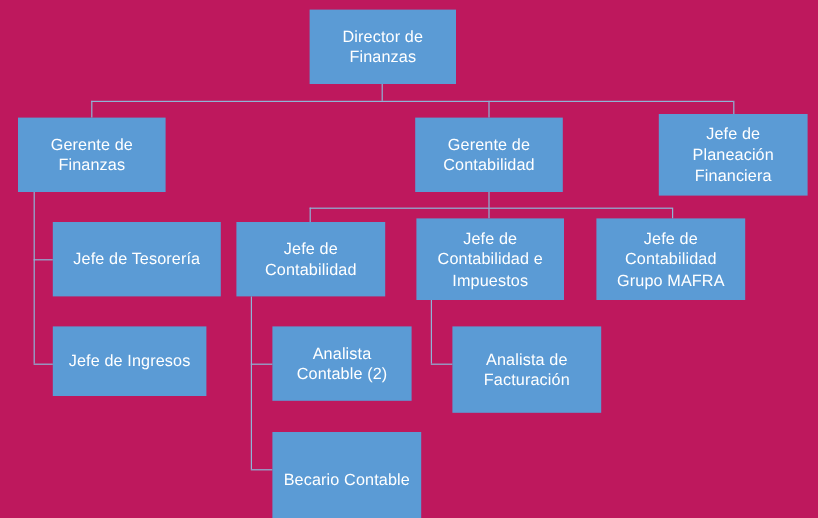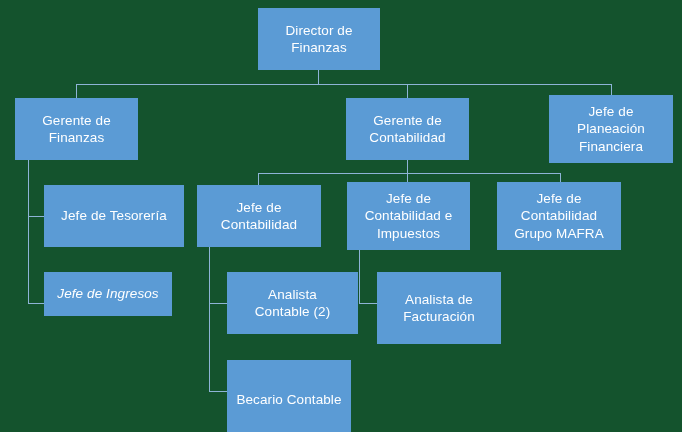--- a/index.html
+++ b/index.html
@@ -4,21 +4,21 @@
 <style>
   html, body {
     margin: 0;
     padding: 0;
     background: #ffffff;
   }
   #chart-canvas {
     position: relative;
     width: 682px;
     height: 432px;
-    background: #14532d;
+    background: #be185d;
     overflow: hidden;
     font-family: "Liberation Sans", sans-serif;
   }
   .node {
     position: absolute;
     box-sizing: border-box;
     background: #5B9BD5;
     color: #ffffff;
     display: flex;
     align-items: center;
@@ -75,34 +75,34 @@
 
   <div class="node" style="left:346px; top:98px; width:123px; height:62px;">Gerente de
 Contabilidad</div>
 
   <div class="node" style="left:549px; top:95px; width:124px; height:68px;">Jefe de
 Planeación
 Financiera</div>
 
   <div class="node" style="left:44px; top:185px; width:140px; height:62px;">Jefe de Tesorería</div>
 
-  <div class="node" style="left:44px; top:272px; width:128px; height:44px;font-style:italic;">Jefe de Ingresos</div>
+  <div class="node" style="left:44px; top:272px; width:128px; height:58px;">Jefe de Ingresos</div>
 
   <div class="node" style="left:197px; top:185px; width:124px; height:62px;">Jefe de
 Contabilidad</div>
 
   <div class="node" style="left:347px; top:182px; width:123px; height:68px;">Jefe de
 Contabilidad e
 Impuestos</div>
 
   <div class="node" style="left:497px; top:182px; width:124px; height:68px;">Jefe de
 Contabilidad
 Grupo MAFRA</div>
 
-  <div class="node" style="left:227px; top:272px; width:131px; height:62px;">Analista
+  <div class="node" style="left:227px; top:272px; width:116px; height:62px;">Analista
 Contable (2)</div>
 
   <div class="node" style="left:377px; top:272px; width:124px; height:72px;">Analista de
 Facturación</div>
 
   <div class="node" style="left:227px; top:360px; width:124px; height:80px;">Becario Contable</div>
 
 </div>
 
 </body></html>

